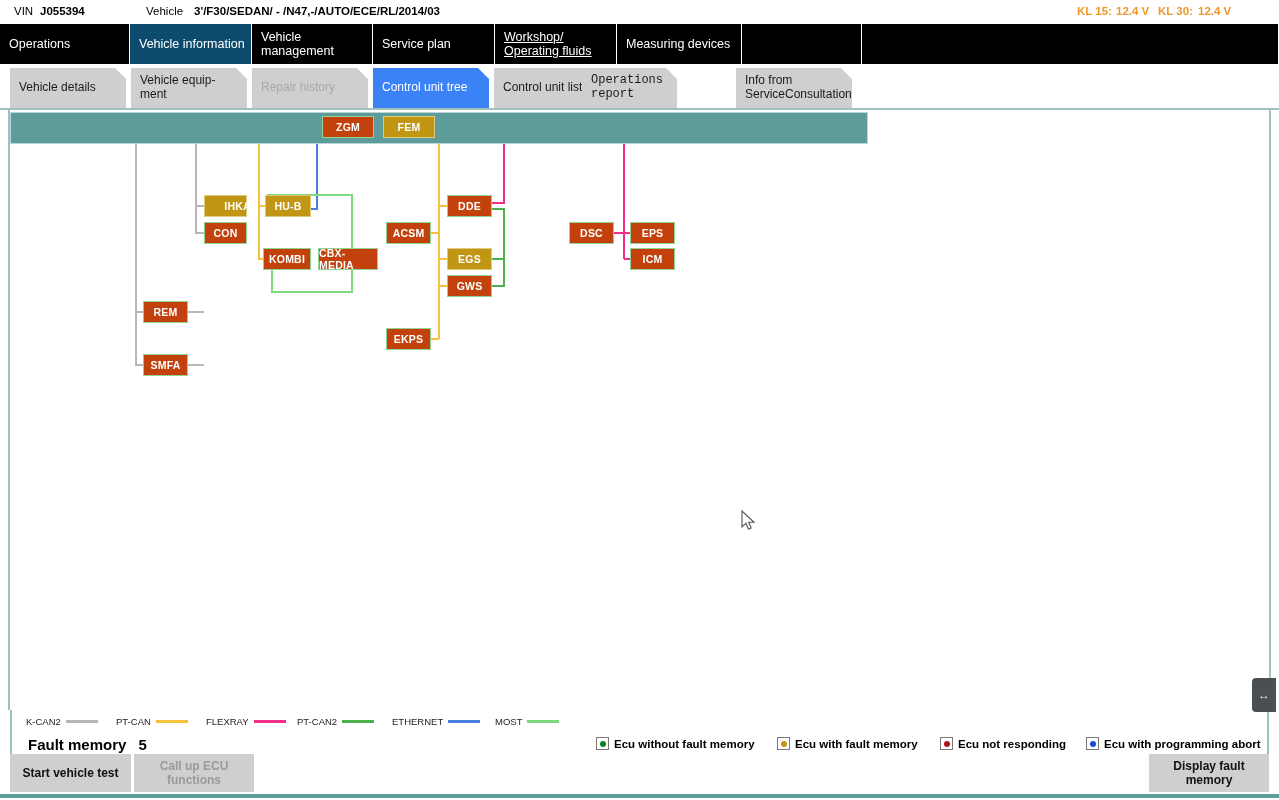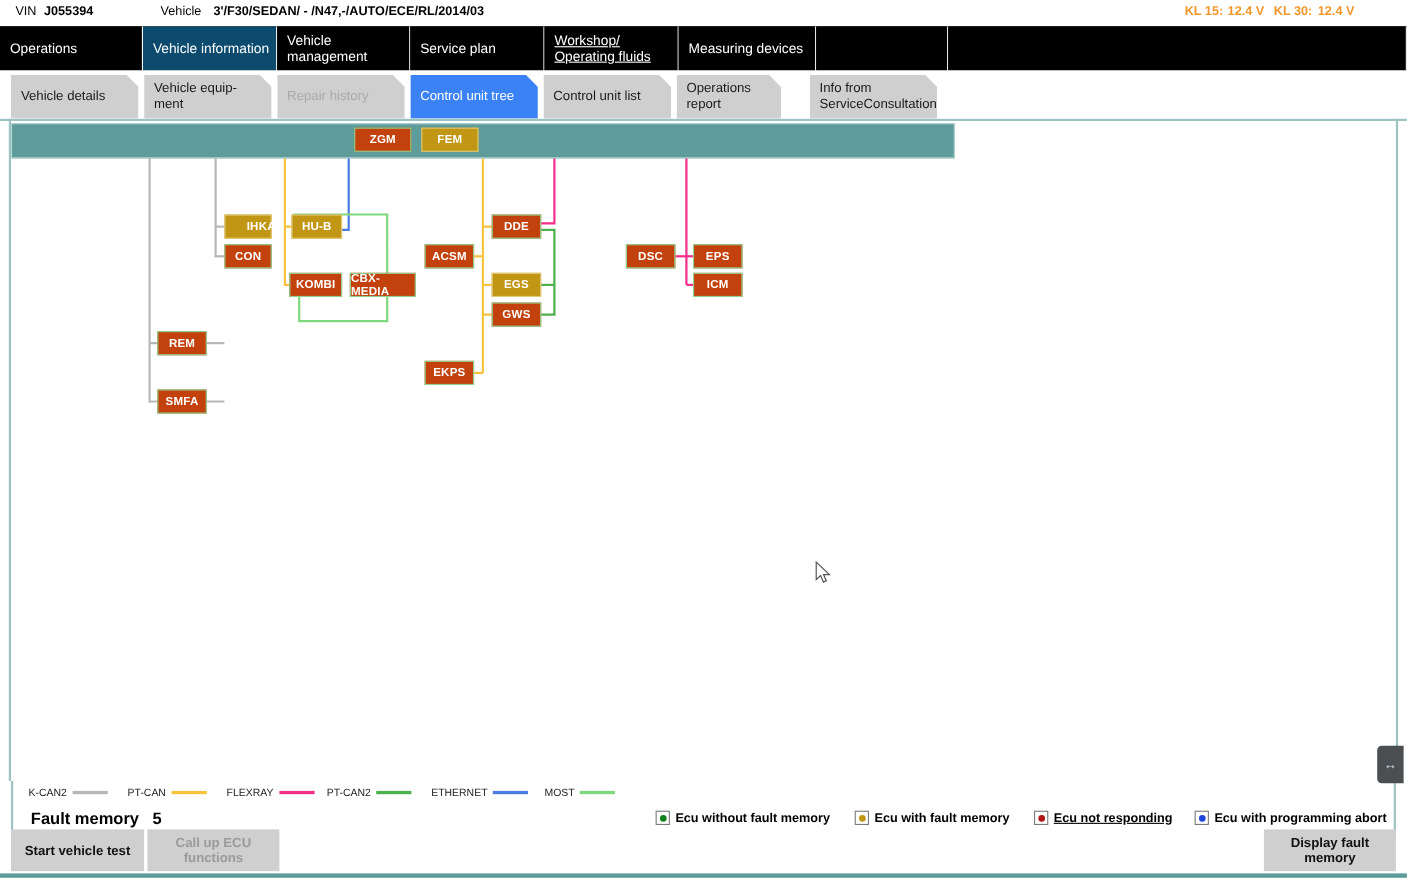--- a/index.html
+++ b/index.html
@@ -336,21 +336,21 @@
     </div>
     <div class="stab disabled" style="left: 252px; width: 116px;">
       <div><span class="lbl">Repair history</span></div>
     </div>
     <div class="stab active" style="left: 373px; width: 116px;">
       <div><span class="lbl">Control unit tree</span></div>
     </div>
     <div class="stab" style="left: 494px; width: 116px;">
       <div><span class="lbl">Control unit list</span></div>
     </div>
-    <div class="stab" style="left: 615px; width: 95px;">
+    <div class="stab" style="left: 582px; width: 95px; font-family: Liberation Mono, monospace;">
       <div><span class="lbl">Operations report</span></div>
     </div>
     <div class="stab" style="left: 736px; width: 116px;">
       <div><span class="lbl">Info from Service</span><span class="lbl">Consultation</span></div>
     </div>
   </div>
 
 <div id="canvas">
   <div id="teal-bar"></div>
   <svg id="bus-lines" width="1279" height="602" style="position:absolute;left:0;top:0;">
@@ -477,21 +477,21 @@
       <span class="dot" style="background: rgb(17, 130, 27);"></span>
     </span>
     <span>Ecu without fault memory</span>
   </div>
 <div class="ecu-leg" style="left: 777px;">
     <span class="box">
       <span class="dot" style="background: rgb(192, 150, 20);"></span>
     </span>
     <span>Ecu with fault memory</span>
   </div>
-<div class="ecu-leg" style="left: 940px; text-decoration: underline;">
+<div class="ecu-leg" style="left: 940px;">
     <span class="box">
       <span class="dot" style="background: rgb(176, 20, 20);"></span>
     </span>
     <span>Ecu not responding</span>
   </div>
 <div class="ecu-leg" style="left: 1086px;">
     <span class="box">
       <span class="dot" style="background: rgb(29, 70, 216);"></span>
     </span>
     <span>Ecu with programming abort</span>

